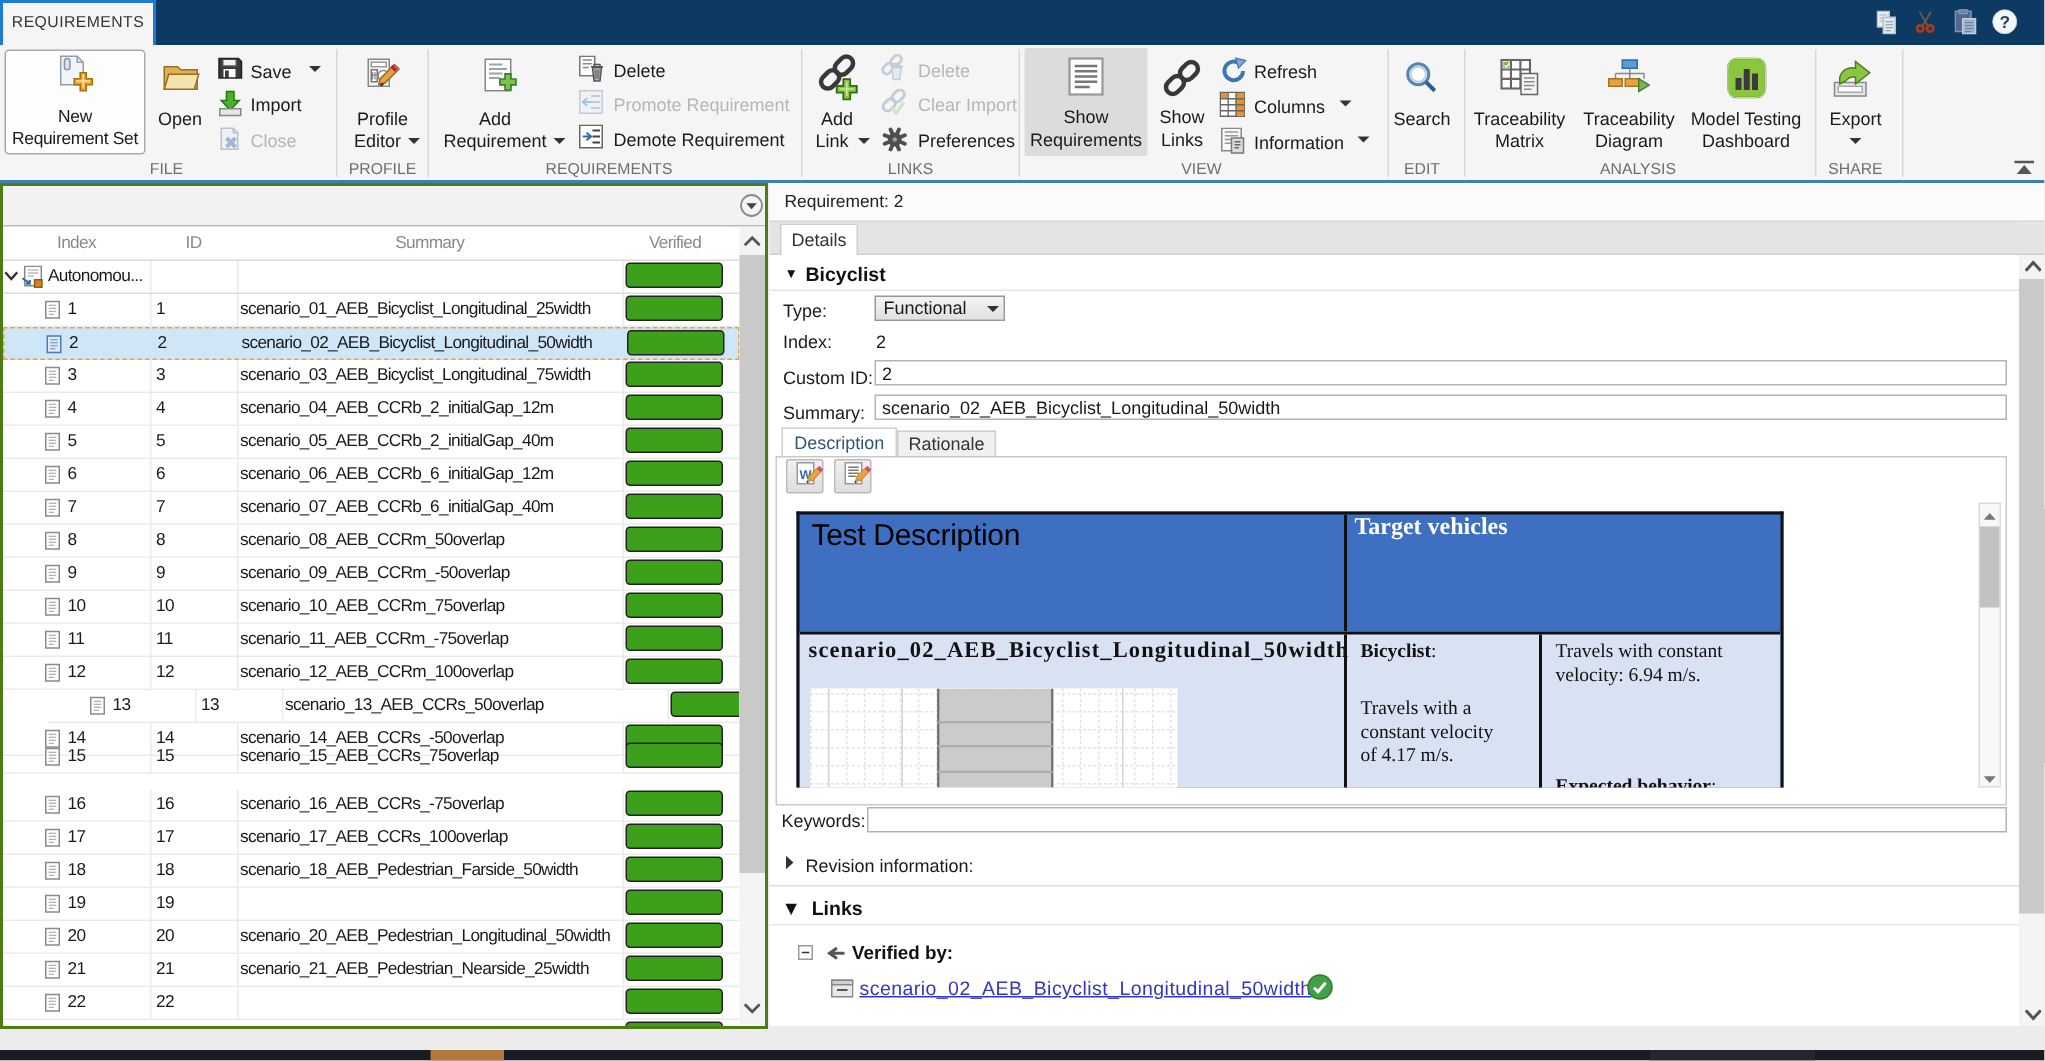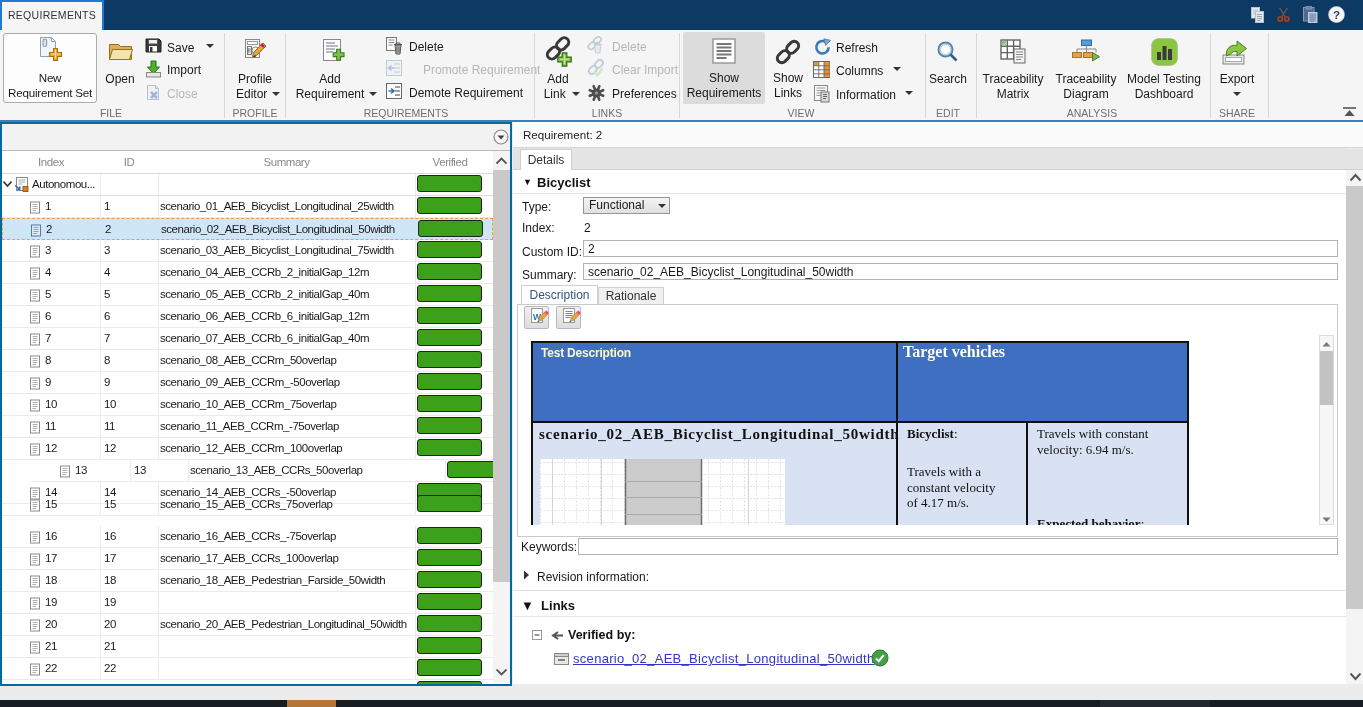--- a/index.html
+++ b/index.html
@@ -8,21 +8,21 @@
 .abs { position:absolute; }
 #header { position:absolute; left:0; top:0; width:1363px; height:30px; background:#0c3a62; }
 #tab { position:absolute; left:0; top:0; width:104px; height:30px; background:#f5f5f5; border:2px solid #1d7ad8; border-bottom:none; font-size:10.5px; letter-spacing:0.3px; color:#333; text-align:center; line-height:26px; }
 #strip { position:absolute; left:0; top:30px; width:1363px; height:92px; background:#f5f5f5; border-bottom:2px solid #3d7fb8; }
 .divider { position:absolute; top:3px; width:1px; height:85px; background:#d7d7d7; }
 .seclabel { position:absolute; top:77px; font-size:10.5px; color:#6e6e6e; text-align:center; transform:translateX(-50%); }
 .biglabel { position:absolute; font-size:12px; color:#1a1a1a; text-align:center; line-height:15px; transform:translateX(-50%); }
 .smalllabel { position:absolute; font-size:12px; color:#1a1a1a; white-space:nowrap; }
 .dis { color:#b4b7ba !important; }
 .caret { position:absolute; width:0; height:0; border-left:4px solid transparent; border-right:4px solid transparent; border-top:4px solid #333; }
-#lpanel { position:absolute; left:0; top:122px; width:512px; height:564px; background:#fff; border:2px solid #0369a1; }
+#lpanel { position:absolute; left:0; top:122px; width:512px; height:564px; background:#fff; border:2px solid #4d7c0f; }
 #ltoolbar { position:absolute; left:0; top:0; width:508px; height:27px; background:#f2f2f2; border-bottom:1px solid #b9b9b9; }
 #ltable { position:absolute; left:0; top:27px; width:491px; height:533px; font-size:11.5px; letter-spacing:-0.45px; color:#1a1a1a; overflow:hidden;}
 .th { position:absolute; top:0; height:22px; line-height:22px; text-align:center; color:#8a8a8a; background:#fff; }
 .row { position:absolute; left:0; width:491px; height:22px; line-height:21px; border-bottom:1px solid #ebebeb;}
 .cellb { position:absolute; top:0; width:1px; height:21px; background:#ebebeb; }
 .gbar { position:absolute; left:415px; top:1px; width:65px; height:17px; background:#3da01b; border:1px solid #222; border-radius:3px; }
 #lscroll { position:absolute; left:491px; top:27px; width:17px; height:532px; background:#f4f4f4; }
 #rpanel { position:absolute; left:513px; top:122px; width:833px; height:562px; background:#fff; font-size:12px;}
 #rscroll { position:absolute; left:1346px; top:170px; width:17px; height:514px; background:#f4f4f4; }
 #reqbar { position:absolute; left:0; top:0; width:833px; height:26px; background:#fbfbfb; border-bottom:1px solid #d5d5d5; font-size:11.6px; color:#222; line-height:25px; padding-left:10px; }
@@ -137,21 +137,21 @@
 <path d="M8 7.5 h8 M10 7.5 v-1.5 h4 v1.5" stroke="#555" stroke-width="1" fill="none"></path>
 <path d="M9 8 l1 9 h4 l1 -9 z" fill="#b0b0b0" stroke="#555"></path>
     <path d="M10.8 9.5 v6 M12 9.5 v6 M13.2 9.5 v6" stroke="#666" stroke-width="0.7"></path>
   </svg>
 <div class="smalllabel" style="left:409px;top:40px">Delete</div>
 <svg class="abs" style="left:386px;top:60px" width="17" height="17" viewBox="0 0 17 17">
     <rect x="0.5" y="0.5" width="15" height="15" fill="#eef2f6" stroke="#c2ccd6"></rect>
     <path d="M8 4h6M8 8h6M8 12h6" stroke="#c2ccd6" stroke-width="1.2"></path>
     <path d="M8.5 8 l-5 0 M5.5 5.5 l-3 2.5 3 2.5" stroke="#a8c4e0" stroke-width="1.4" fill="none"></path>
   </svg>
-<div class="smalllabel dis" style="left:423px;top:63px">Promote Requirement</div>
+<div class="smalllabel dis" style="left:409px;top:63px">Promote Requirement</div>
 <svg class="abs" style="left:386px;top:83px" width="17" height="17" viewBox="0 0 17 17">
     <rect x="0.5" y="0.5" width="15" height="15" fill="#fdfdfd" stroke="#666"></rect>
     <path d="M9 4h5M9 8h5M9 12h5" stroke="#444" stroke-width="1.2"></path>
     <path d="M2.5 8 l5 0 M5 5.5 l3 2.5 -3 2.5" stroke="#2e6db4" stroke-width="1.4" fill="none"></path>
   </svg>
 <div class="smalllabel" style="left:409px;top:86px">Demote Requirement</div>
 <svg class="abs" style="left:544px;top:35px" width="30" height="33" viewBox="0 0 30 33">
     <g transform="rotate(-45 14 13)">
       <rect x="0.5" y="8.8" width="13.5" height="9" rx="4.5" fill="none" stroke="#383838" stroke-width="3"></rect>
       <rect x="13.5" y="8.8" width="13.5" height="9" rx="4.5" fill="none" stroke="#383838" stroke-width="3"></rect>
@@ -544,20 +544,21 @@
         <div class="cellb" style="left:413px"></div>
 <div class="gbar"></div>
       </div>
 <div class="row" style="top:485px;">
 <span class="abs" style="left:27px;top:4px"><svg width="12" height="13" viewBox="0 0 12 13">
             <rect x="1.5" y="1" width="9" height="11" fill="#fff" stroke="#8a8a8a" stroke-width="1"></rect>
             <path d="M3.5 3.5h5M3.5 5.5h5M3.5 7.5h5M3.5 9.5h3.5" stroke="#9a9a9a" stroke-width="0.8"></path>
           </svg></span>
 <div class="abs" style="left:43px;top:0">21</div>
 <div class="abs" style="left:102px;top:0">21</div>
+<div class="abs" style="left:158px;top:0">scenario_21_AEB_Pedestrian_Nearside_25width</div>
 <div class="cellb" style="left:98px"></div>
         <div class="cellb" style="left:156px"></div>
         <div class="cellb" style="left:413px"></div>
 <div class="gbar"></div>
       </div>
 <div class="row" style="top:507px;">
 <span class="abs" style="left:27px;top:4px"><svg width="12" height="13" viewBox="0 0 12 13">
             <rect x="1.5" y="1" width="9" height="11" fill="#fff" stroke="#8a8a8a" stroke-width="1"></rect>
             <path d="M3.5 3.5h5M3.5 5.5h5M3.5 7.5h5M3.5 9.5h3.5" stroke="#9a9a9a" stroke-width="0.8"></path>
           </svg></span>
@@ -620,21 +621,21 @@
       <g transform="rotate(45 11 11)">
         <rect x="9.4" y="0.5" width="3.8" height="2.6" fill="#e0487e"></rect>
         <rect x="9.4" y="3.1" width="3.8" height="8.2" fill="#e8a33e" stroke="#a8701a" stroke-width="0.5"></rect>
         <path d="M9.4 11.3 h3.8 l-1.9 3.2 z" fill="#caa05c"></path>
         <path d="M10.6 13.3 l0.9 1.5 0.9 -1.5 z" fill="#333"></path>
       </g>
     </svg>
 </div>
 <div class="abs" style="left:531px;top:341px;width:658px;height:184px;background:#3e6fc0;border:2px solid #111;border-bottom:none;overflow:hidden;">
 <div class="abs" style="left:0;top:0;width:363px;height:78px;">
-      <div class="abs" style="left:8px;top:3px;font-size:12px;letter-spacing:-0.2px;font-weight:bold;color:#fef9c3">Test Description</div>
+      <div class="abs" style="left:8px;top:3px;font-size:20px;letter-spacing:-0.2px;font-weight:normal;color:#000000">Test Description</div>
     </div>
 <div class="abs" style="left:363px;top:0;width:130px;height:78px;border-left:2px solid #111">
       <div class="abs" style="left:5px;top:0px;font-family:'Liberation Serif',serif;font-size:16px;font-weight:bold;color:#fff">Target vehicles</div>
     </div>
 <div class="abs" style="left:0;top:78px;width:654px;height:106px;background:#d9e2f3;border-top:2px solid #111">
   <div class="abs" style="left:0;top:0;width:363px;height:104px">
     <div class="abs" style="left:6px;top:3px;font-family:'Liberation Serif',serif;font-size:15px;letter-spacing:0.75px;font-weight:bold;color:#111;white-space:nowrap">scenario_02_AEB_Bicyclist_Longitudinal_50width</div>
     <div class="abs" style="left:7px;top:36px;width:245px;height:68px;background:#fff" id="scen"></div>
   </div>
   <div class="abs" style="left:363px;top:0;width:130px;height:104px;border-left:2px solid #111;font-family:'Liberation Serif',serif;font-size:13px;color:#111">

